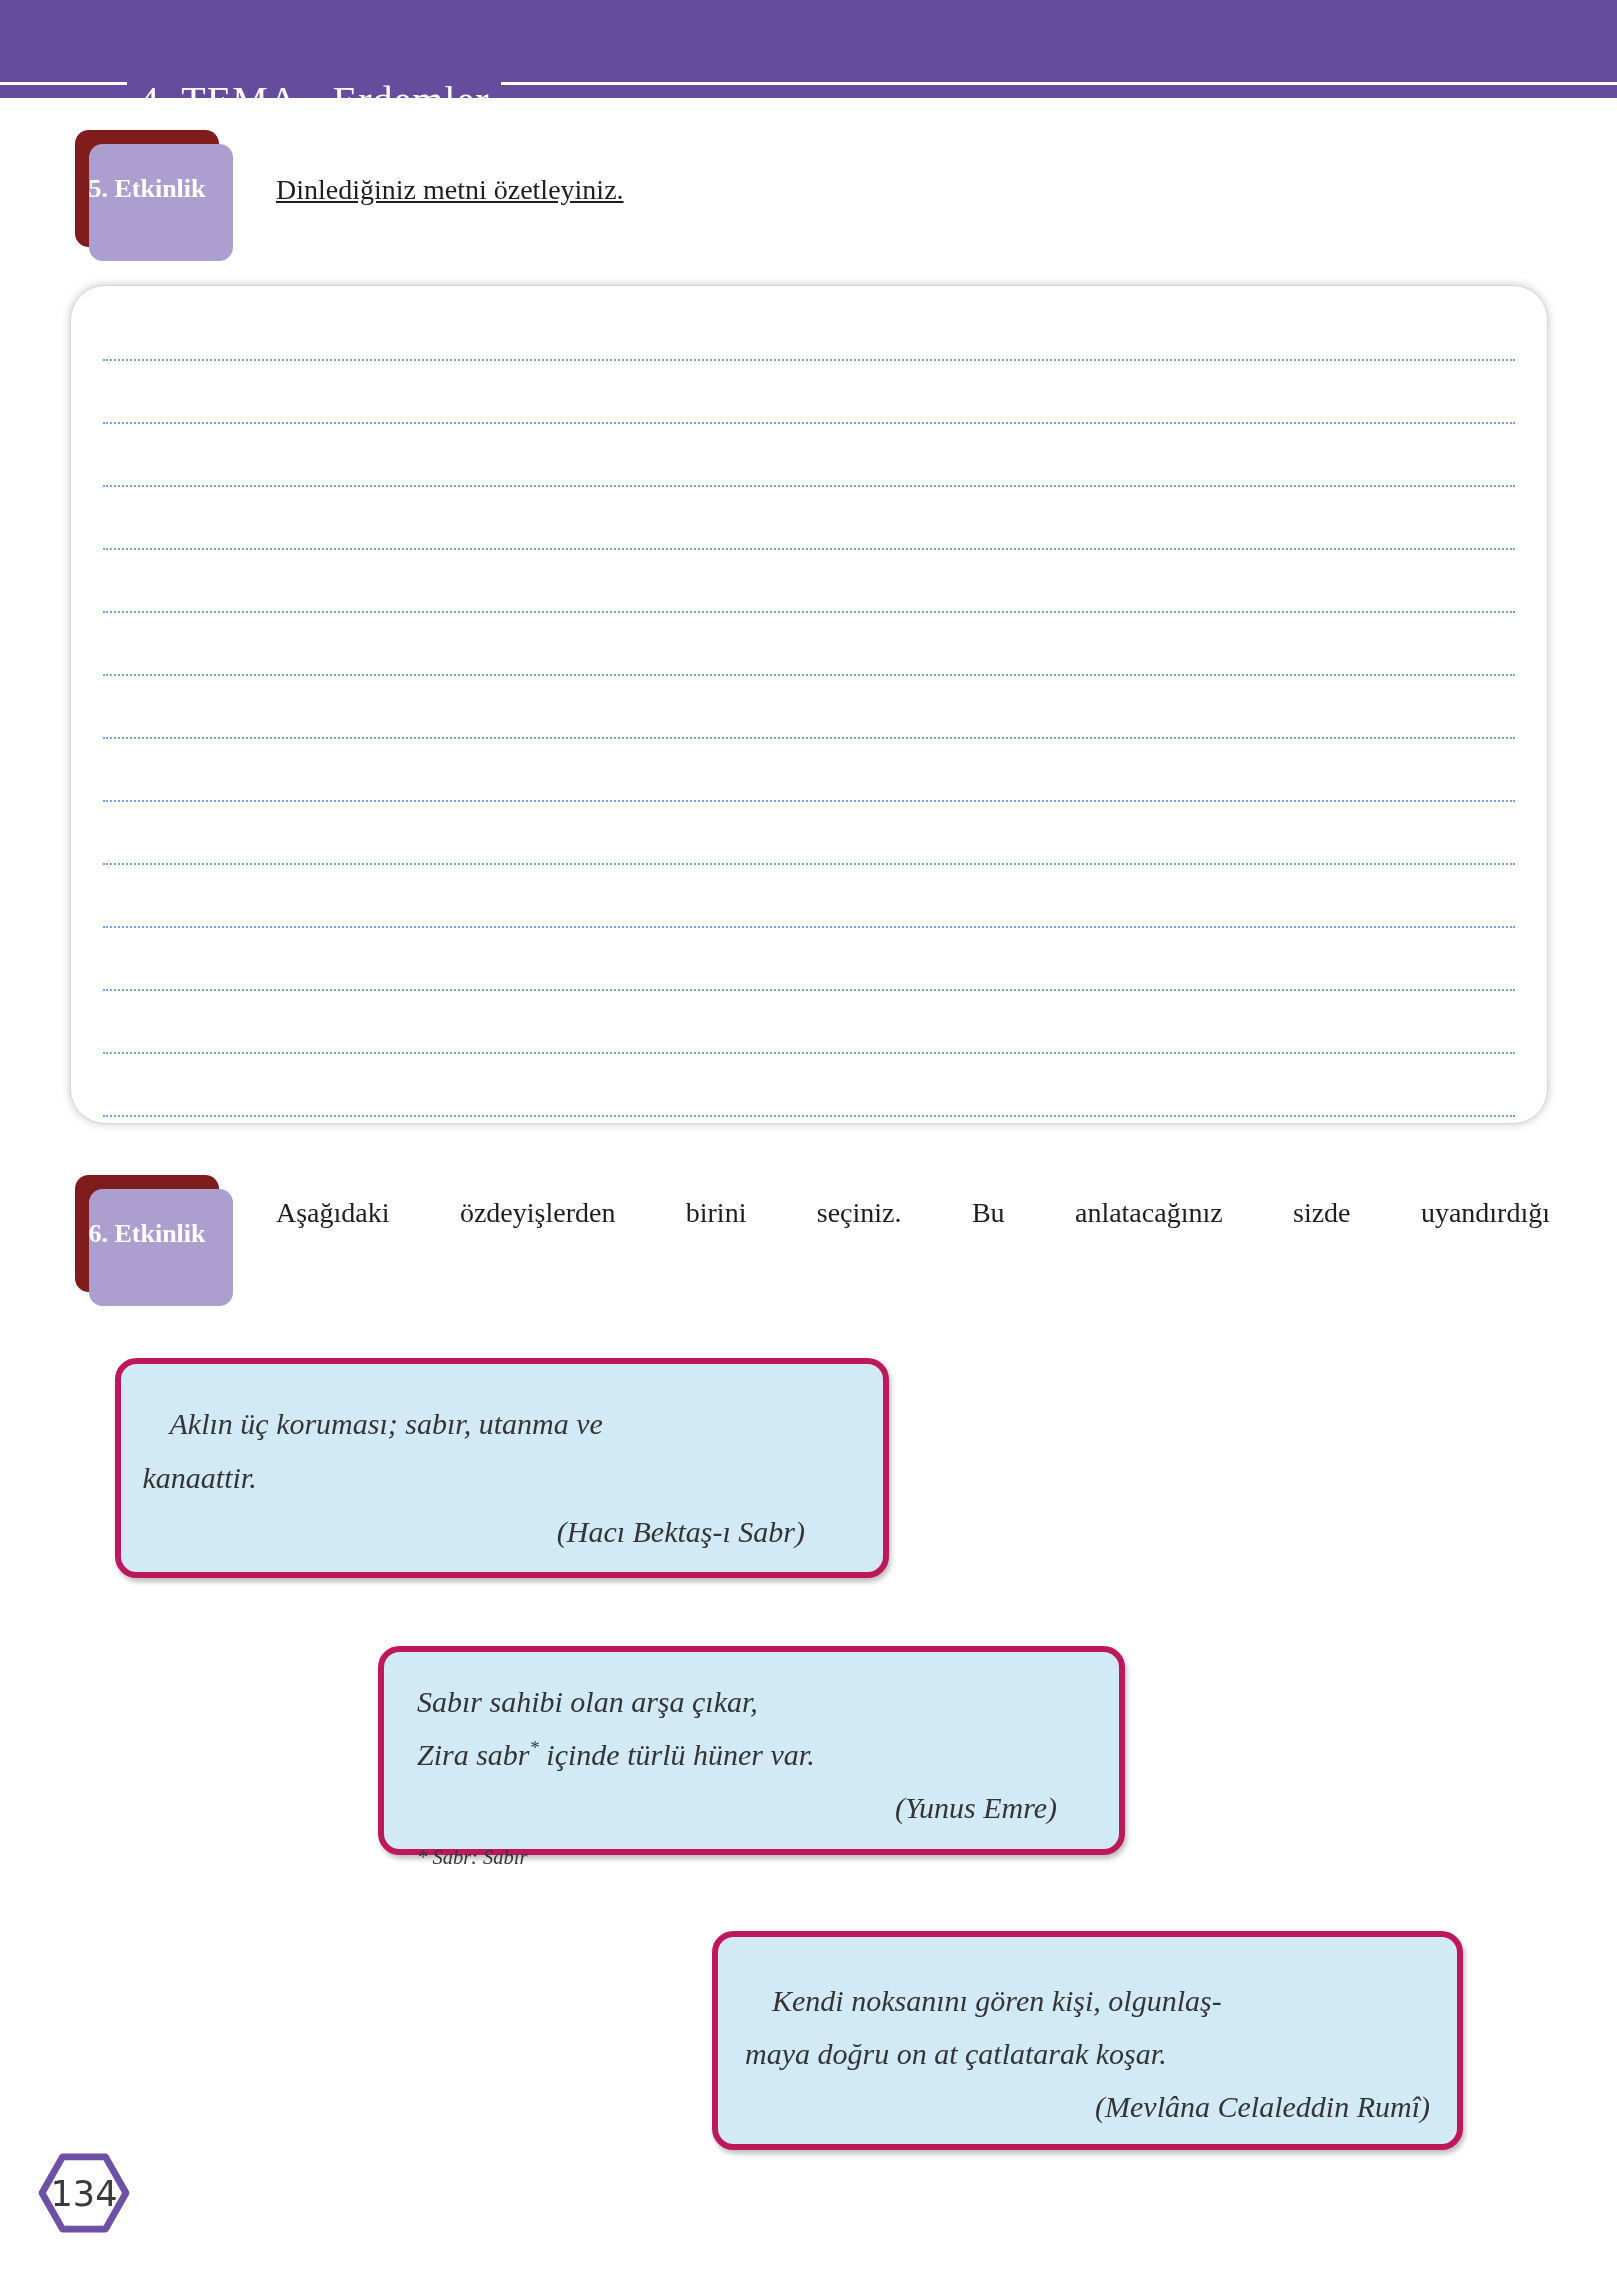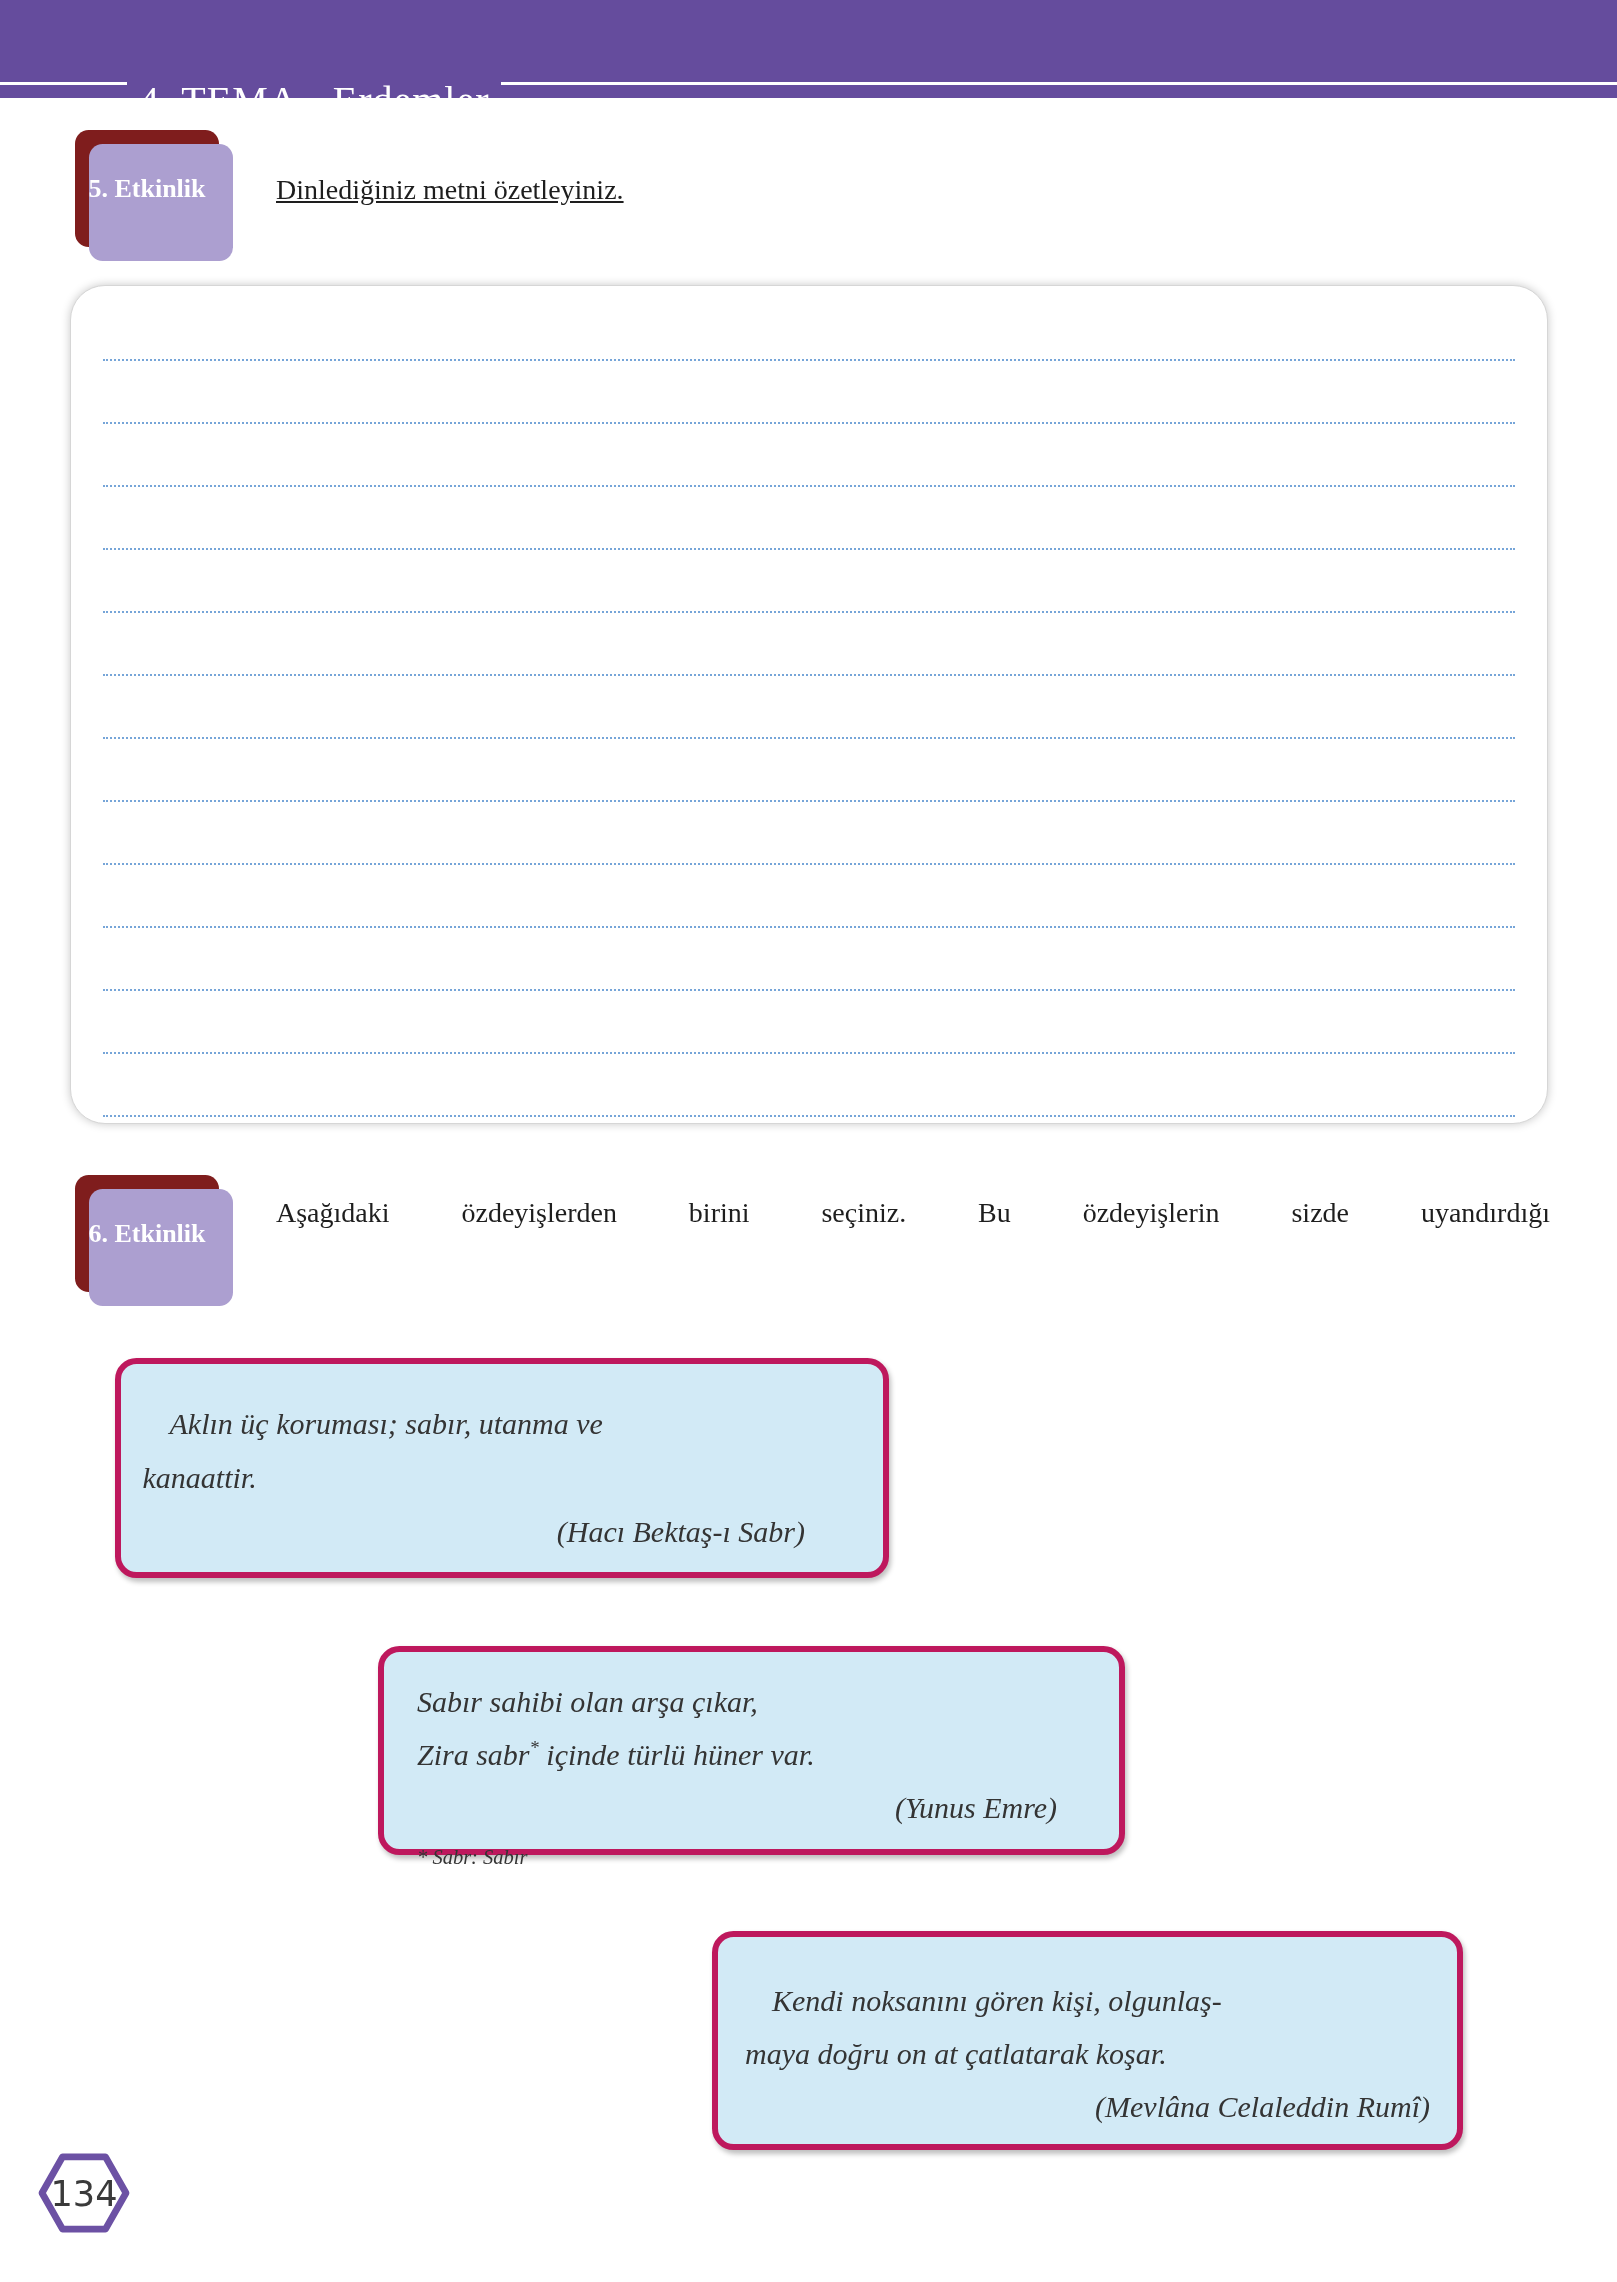--- a/index.html
+++ b/index.html
@@ -89,21 +89,21 @@
         <div class="dotted-line"></div>
         <div class="dotted-line"></div>
         <div class="dotted-line"></div>
       </div>
   </div>
 
   <div class="badge badge-6">
     <span class="badge-label">6. Etkinlik</span>
   </div>
   <div class="instruction instr-6">
-    <div class="just-line">Aşağıdaki özdeyişlerden birini seçiniz. Bu özdeyişlerin sizde uyandırdığı</div>
+    <div class="just-line">Aşağıdaki özdeyişlerden birini seçiniz. Bu anlatacağınız sizde uyandırdığı</div>
   </div>
 
   <div class="quote quote-1">
     <div class="q-indent">Aklın üç koruması; sabır, utanma ve</div>
     <div>kanaattir.</div>
     <div class="q-attr">(Hacı Bektaş-ı Sabr)</div>
   </div>
 
   <div class="quote quote-3">
     <div class="q-indent">Kendi noksanını gören kişi, olgunlaş-</div>

